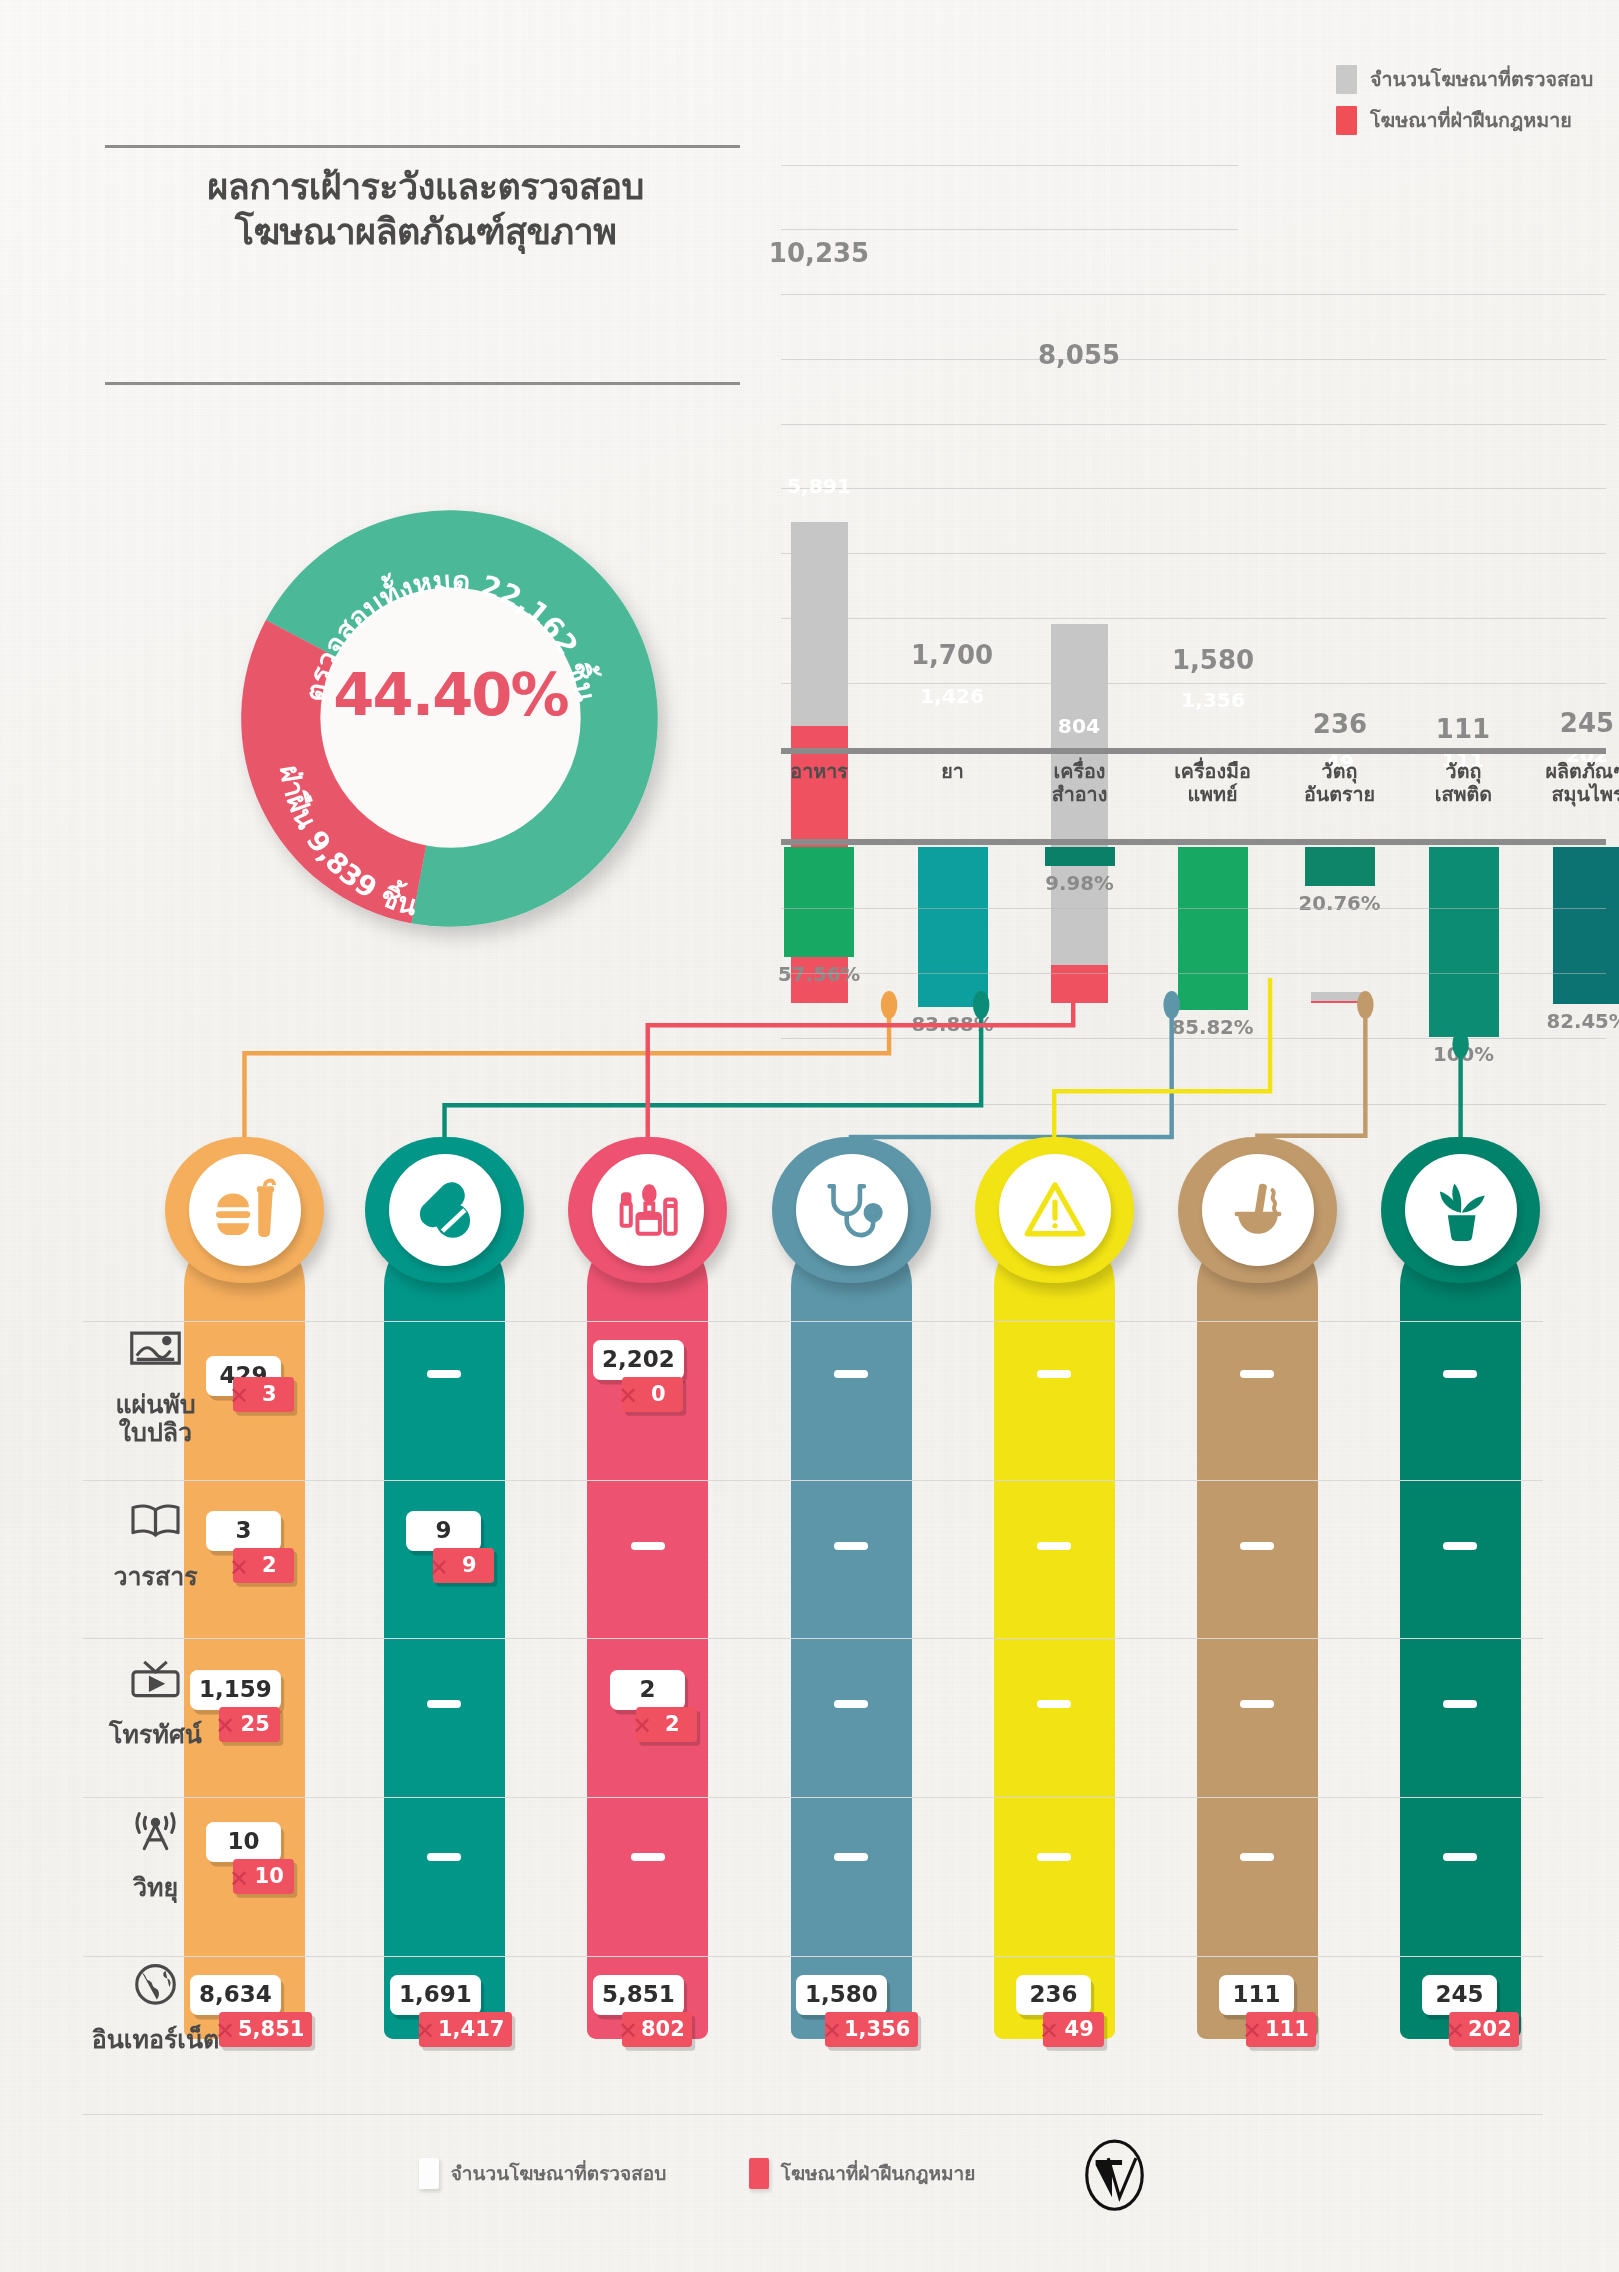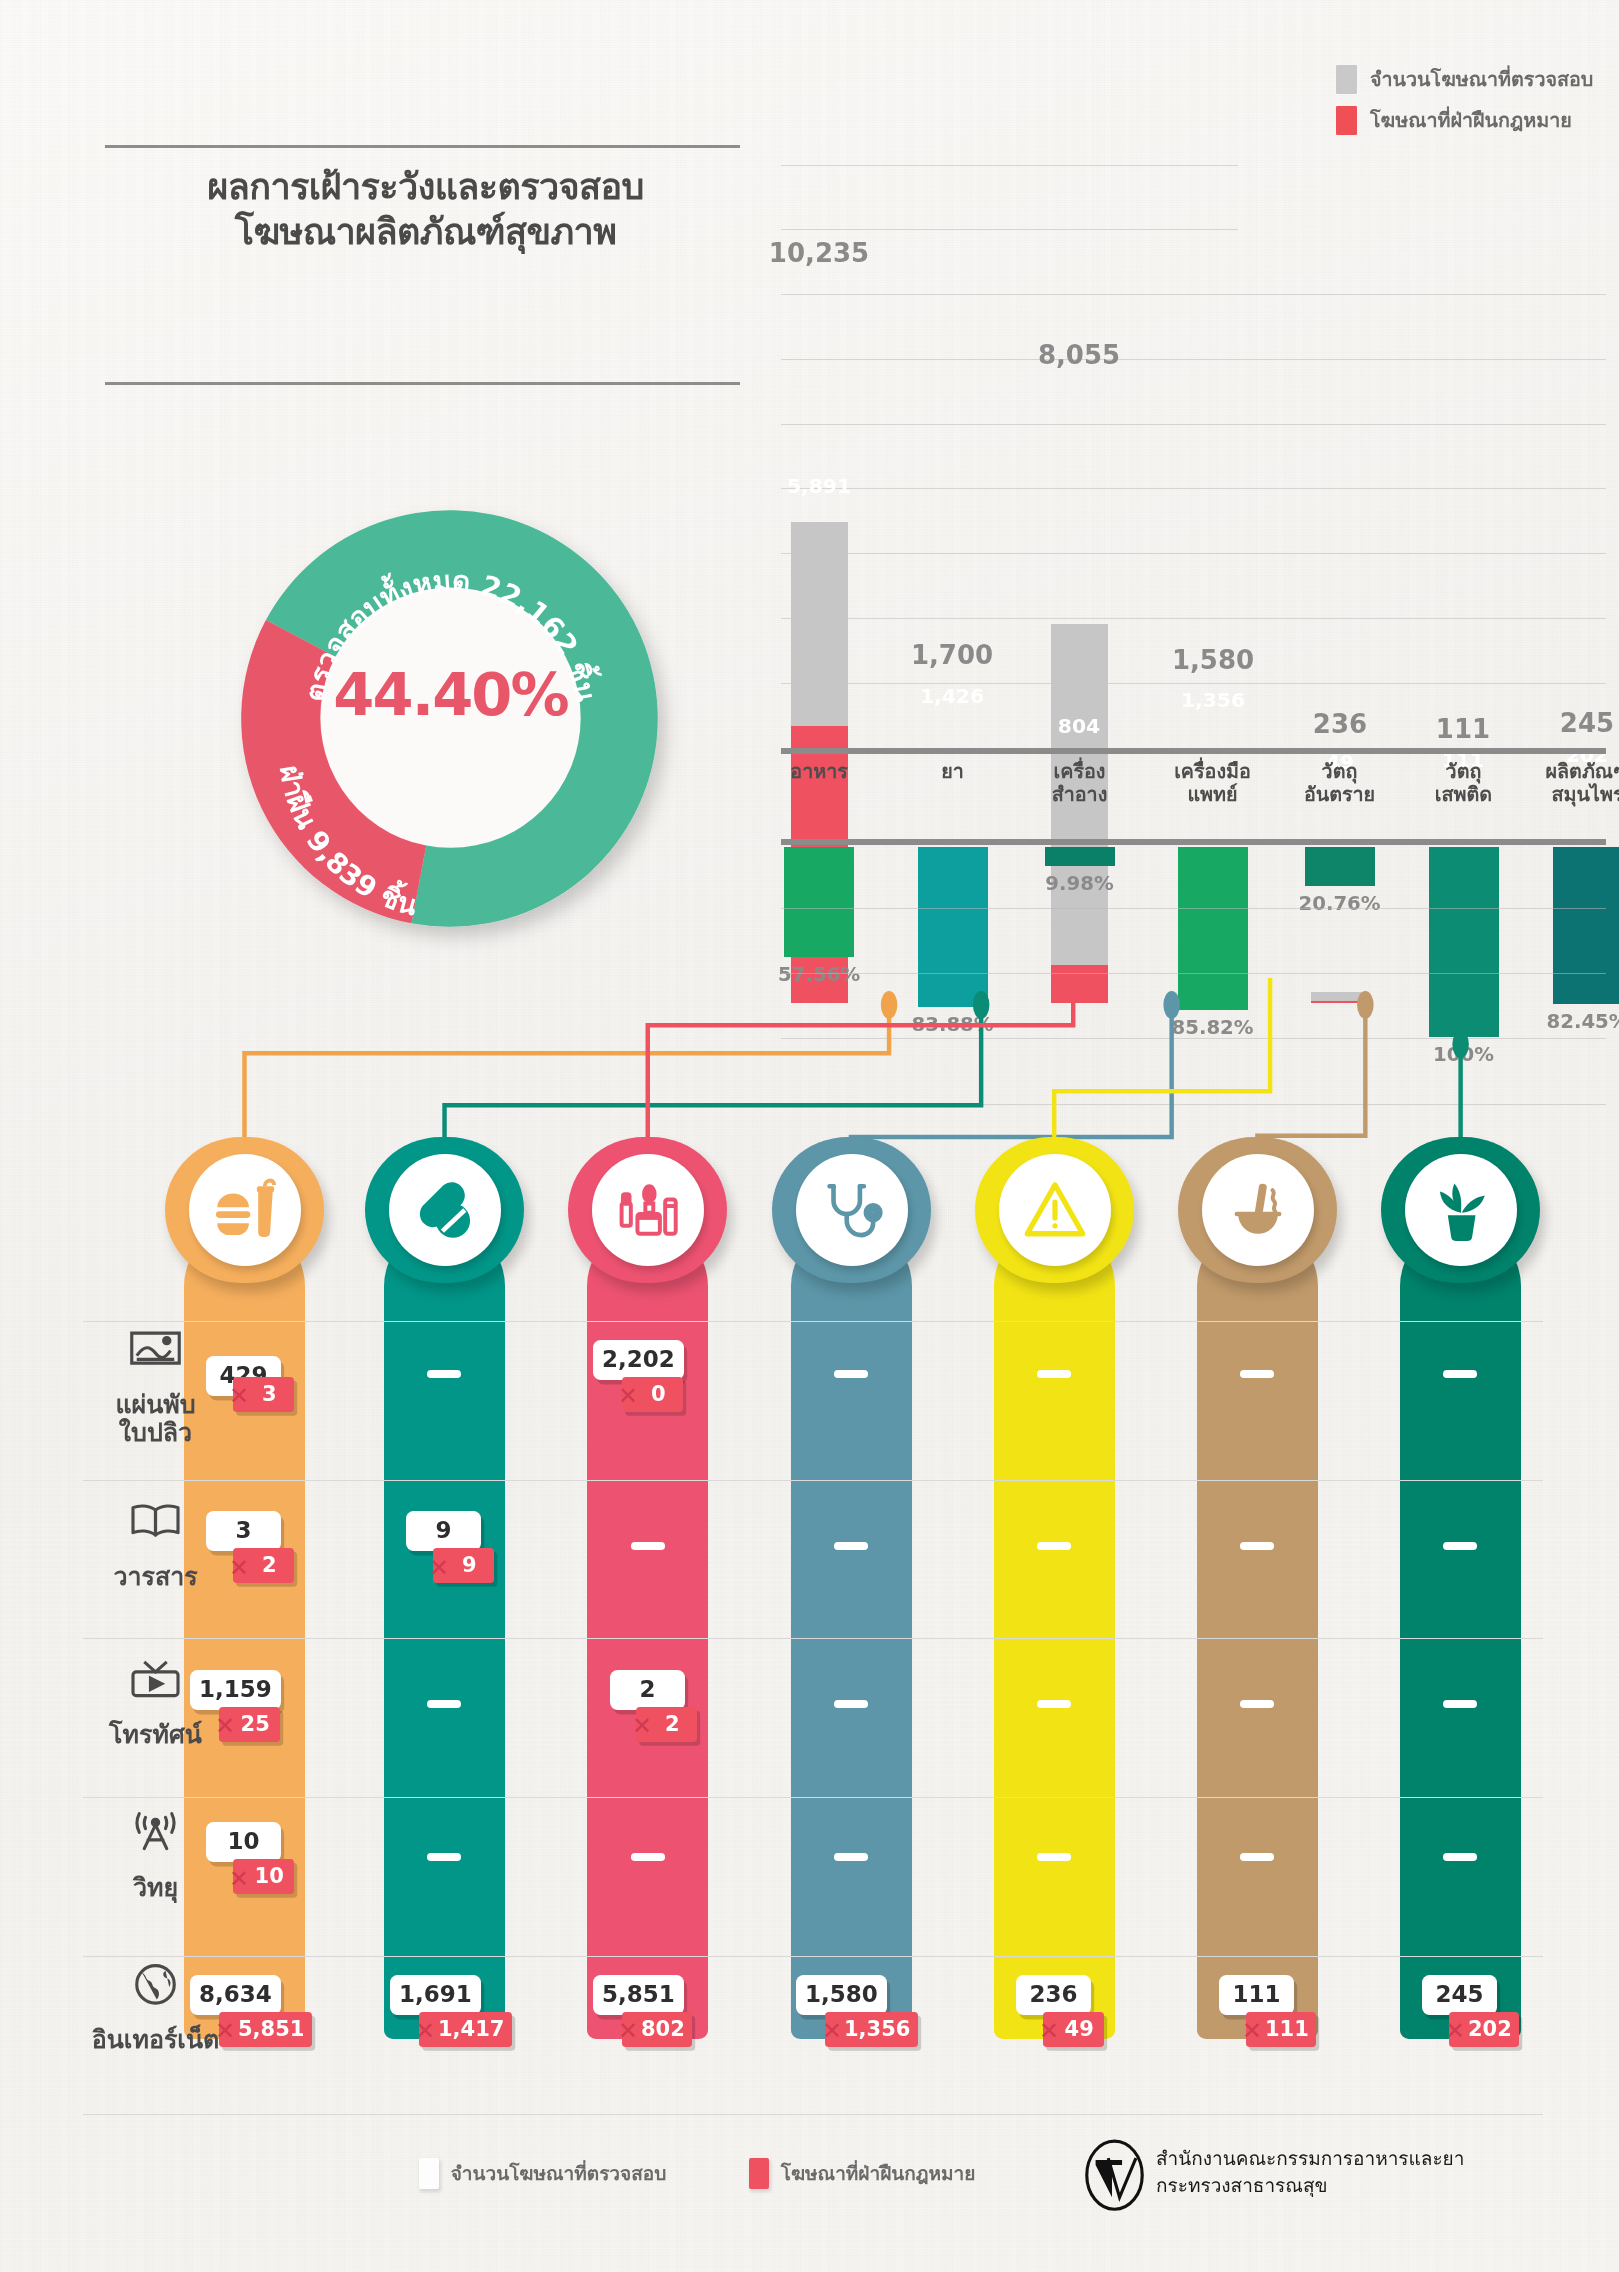--- a/index.html
+++ b/index.html
@@ -545,19 +545,15 @@
     <div class="f-legend" style="left:749px; top:18px;">
       <div class="f-sw red"></div>
       <div class="f-tx">โฆษณาที่ฝ่าฝืนกฎหมาย</div>
     </div>
   </div>
   <svg id="org-logo" width="63" height="73" viewBox="0 0 100 115">
     <ellipse cx="50" cy="57" rx="44" ry="54" fill="none" stroke="#111" stroke-width="5"></ellipse>
     <path d="M20 33 H62 V41 H46 V92 L20 41 Z" fill="#111"></path>
     <path d="M40 30 L58 92 L84 30" fill="none" stroke="#111" stroke-width="5"></path>
   </svg>
-  <div id="org-text">
-    <div>สำนักงานคณะกรรมการอาหารและยา</div>
-    <div>กระทรวงสาธารณสุข</div>
-  </div>
 
 </div>
 
 
 </body></html>

